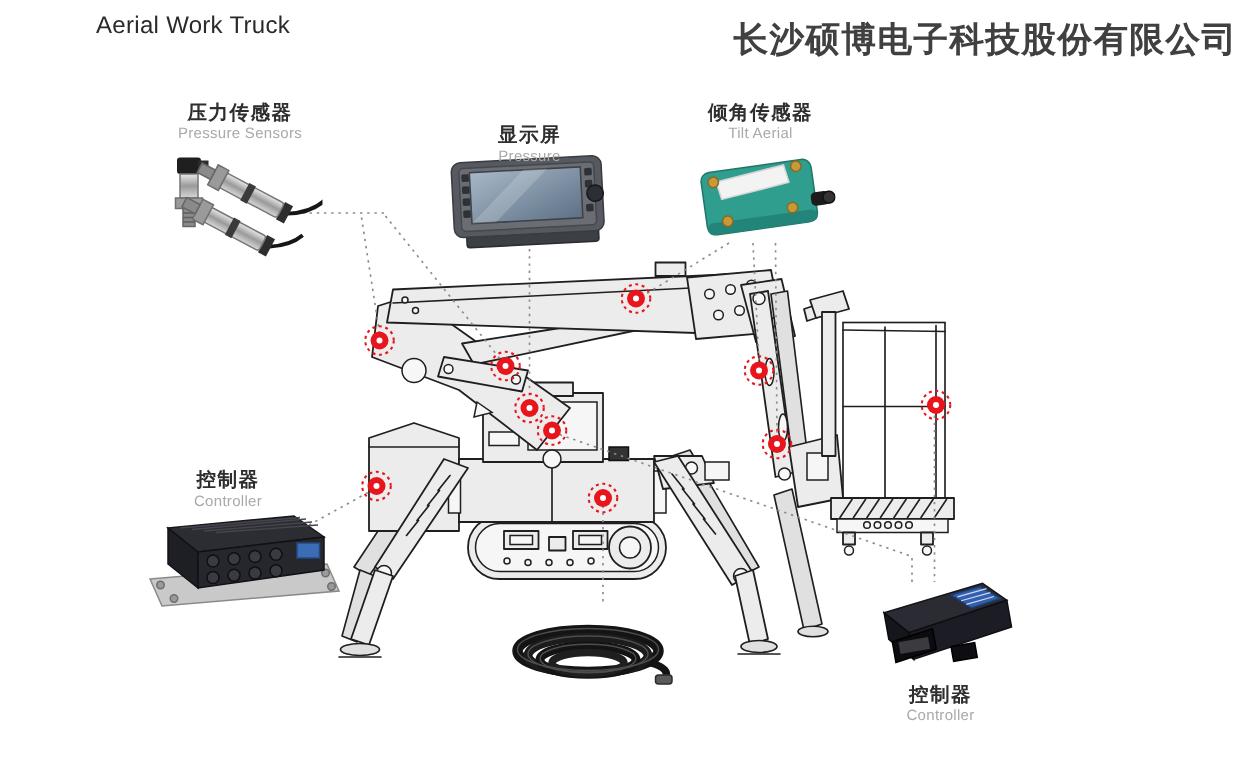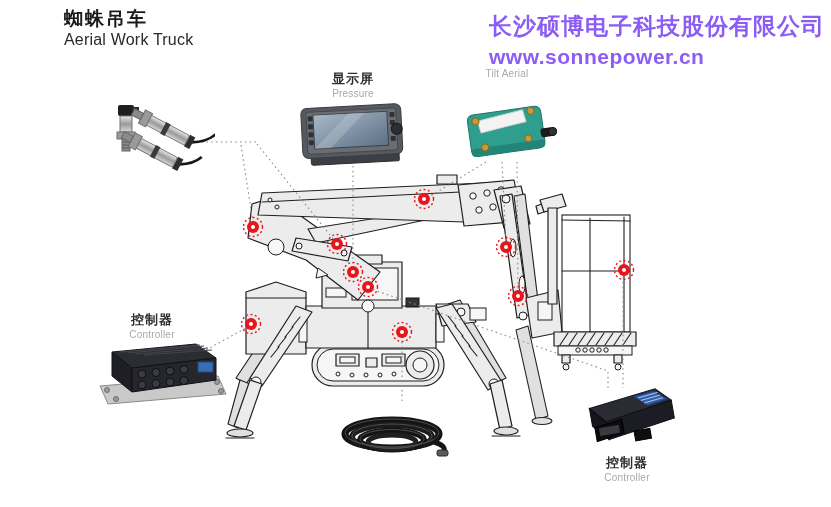--- a/index.html
+++ b/index.html
@@ -6,21 +6,21 @@
   .page{
     position:relative;width:831px;height:507px;background:#ffffff;
     font-family:"Liberation Sans","DejaVu Sans",sans-serif;overflow:hidden;
   }
   .layer{position:absolute;left:0;top:0;}
 
   
   .title-block{position:absolute;left:64px;top:8px;}
   .title-zh{font-size:19px;font-weight:bold;color:#1b1b1b;letter-spacing:2px;line-height:1.15;}
   .title-en{font-size:16px;color:#2a2a2a;letter-spacing:.2px;margin-top:1px;}
-  .company-block{position:absolute;top:12px;right:6px;text-align:left;color:#8b5cf6;font-weight:bold;}
+  .company-block{position:absolute;top:12px;right:6px;text-align:right;color:#404040;font-weight:bold;}
   .company-zh{font-size:23px;letter-spacing:1px;line-height:1.25;}
   .company-url{font-size:21px;letter-spacing:.5px;margin-top:4px;}
 
   
   .callout{position:absolute;text-align:center;}
   .callout .zh{font-size:13px;font-weight:bold;color:#2e2e2e;letter-spacing:1px;line-height:1.2;}
   .callout .en{font-size:10px;color:#a9a9a9;margin-top:1px;letter-spacing:.2px;white-space:nowrap;}
 
   
   .crane-shape{stroke:#1f1f1f;stroke-width:1.2;fill:#ececec;stroke-linejoin:round;stroke-linecap:round;}
@@ -308,36 +308,39 @@
       <path d="M18 14 L32 30 L32 48 L18 32 Z" fill="#15161c" stroke="#0a0b0f"></path>
       <path d="M64 10 L84 8 L96 18 L76 21 Z" fill="#2f5fae" stroke="#1d3f78"></path>
       <path d="M68 12 L88 10 M70 15 L90 13 M73 18 L92 16" stroke="#cfd8ea" stroke-width=".8" fill="none"></path>
       <path d="M20 34 L48 30 L48 44 L20 48 Z" fill="#0c0c10" stroke="#000"></path>
       <rect x="24" y="35" width="20" height="8" fill="#3a3a40"></rect>
       <rect x="58" y="44" width="16" height="10" fill="#0e0e12" stroke="#000"></rect>
     </g>
   </svg>
 
   <div class="title-block">
-    <div class="title-zh">蜘蛛吊车</div>
     <div class="title-en">Aerial Work Truck</div>
   </div>
 
   <div class="company-block">
     <div class="company-zh">长沙硕博电子科技股份有限公司</div>
-    <div class="company-url">www.sonnepower.cn</div>
-  </div>
-
-
-  <div class="callout" style="left:292px;top:71px;width:122px">
+  </div>
+
+  <div class="callout" style="left:85px;top:67px;width:150px">
+    <div class="zh">压力传感器</div>
+    <div class="en">Pressure Sensors</div>
+  </div>
+
+  <div class="callout" style="left:292px;top:82px;width:122px">
     <div class="zh">显示屏</div>
     <div class="en">Pressure</div>
   </div>
 
   <div class="callout" style="left:446px;top:67px;width:122px">
+    <div class="zh">倾角传感器</div>
     <div class="en">Tilt Aerial</div>
   </div>
 
   <div class="callout" style="left:90px;top:312px;width:124px">
     <div class="zh">控制器</div>
     <div class="en">Controller</div>
   </div>
 
   <div class="callout" style="left:286px;top:452px;width:204px">
   </div>

